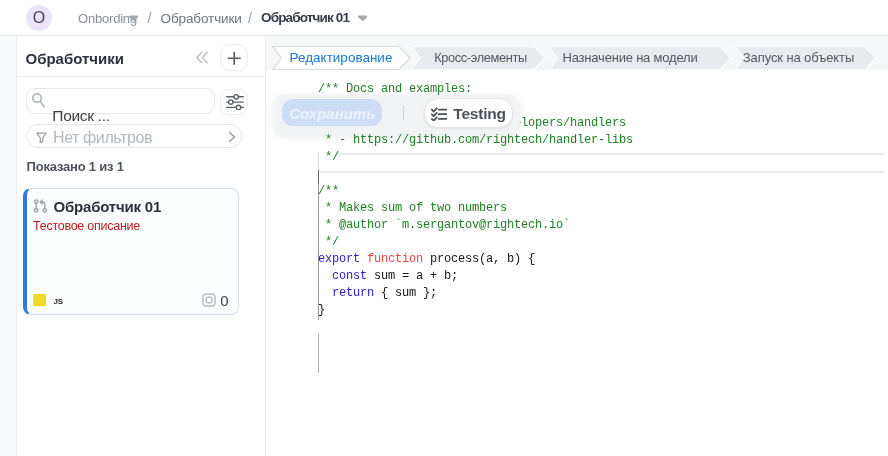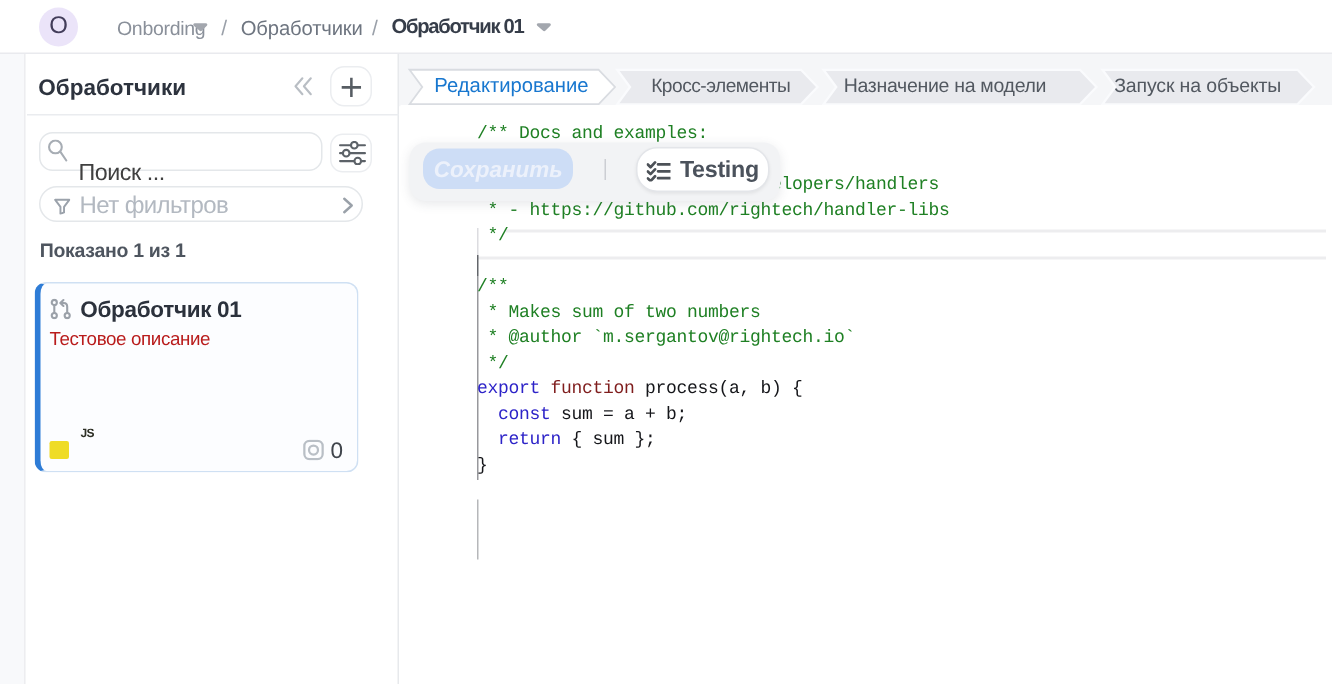--- a/index.html
+++ b/index.html
@@ -69,21 +69,21 @@
 <svg class="abs" style="left:33px;top:199px;" width="15" height="14" viewBox="0 0 15 14" fill="none" stroke="#9ba1a9" stroke-width="1.4" stroke-linecap="round" stroke-linejoin="round">
     <circle cx="3.2" cy="2.6" r="1.7"></circle>
     <circle cx="3.2" cy="11.4" r="1.7"></circle>
     <path d="M3.2 4.3 V9.7"></path>
     <circle cx="11.8" cy="11.4" r="1.7"></circle>
     <path d="M11.8 9.7 V5.5 C11.8 4 11 3 9.5 3 H7.8 M9.3 1 7.2 3 9.3 5"></path>
   </svg>
 <div class="abs" style="left:53.5px;top:198.4px;font-size:15px;letter-spacing:-0.2px;font-weight:bold;color:#2b313c;">Обработчик 01</div>
 <div class="abs" style="left:33px;top:218.6px;font-size:12.5px;letter-spacing:-0.25px;color:#b91c1c;">Тестовое описание</div>
 <div class="abs" style="left:32.6px;top:294px;width:13.2px;height:12.2px;background:#efdc26;border-radius:1.5px;"></div>
-<div class="abs" style="left:33.6px;top:284px;width:12px;text-align:right;font-size:8px;letter-spacing:-0.3px;font-weight:bold;color:#2e3026;padding-left:20px;">JS</div>
+<div class="abs" style="left:33.6px;top:297px;width:12px;text-align:right;font-size:8px;letter-spacing:-0.3px;font-weight:bold;color:#2e3026;padding-left:20px;">JS</div>
 <svg class="abs" style="left:202px;top:292.8px;" width="14" height="14" viewBox="0 0 14 14" fill="none" stroke="#b9bfc6" stroke-width="1.5">
     <rect x="0.9" y="0.9" width="12.2" height="12.2" rx="3.4"></rect>
     <circle cx="7" cy="7" r="3"></circle>
   </svg>
 <div class="abs" style="left:220.3px;top:292.3px;font-size:15px;color:#40454c;">0</div>
 
 <div class="abs" style="left:267px;top:36px;width:621px;height:34px;background:#f5f6f8;"></div>
 <svg class="abs" style="left:266px;top:36px;" width="622" height="35" viewBox="0 0 622 35">
   <rect x="0" y="0" width="622" height="35" fill="#f5f6f8"></rect>
   <polygon points="145.5,10.5 268,10.5 279,22 268,33.5 145.5,33.5 154,22" fill="#e9eaee" stroke="#fafbfd" stroke-width="1.5"></polygon>
@@ -108,21 +108,21 @@
 <pre class="abs" style="left:318px;top:80.8px;font-family:'Liberation Mono',monospace;font-size:12px;line-height:17px;letter-spacing:-0.2px;color:#15161a;"><span style="color:#1f8024">/** Docs and examples:
  * - https://docs.rightech
  * - https://rightech.io/developers/handlers
  * - https://github.com/rightech/handler-libs
  */</span>
 
 <span style="color:#1f8024">/**
  * Makes sum of two numbers
  * @author `m.sergantov@rightech.io`
  */</span>
-<span style="color:#2d23c8">export</span> <span style="color:#7f1d1d">function</span> process(a, b) {
+<span style="color:#2d23c8">export</span> <span style="color:#ef4444">function</span> process(a, b) {
   <span style="color:#2d23c8">const</span> sum = a + b;
   <span style="color:#2d23c8">return</span> { sum };
 }</pre>
 
 <div class="abs" style="left:273.4px;top:94.9px;width:247px;height:38.7px;background:#f2f3f5;border-radius:11px;box-shadow:0 2px 7px rgba(70,80,95,0.13);"></div>
 <div class="abs" style="left:282.3px;top:99.4px;width:99.7px;height:26.7px;background:#cdddf6;border-radius:11px;"></div>
 <div class="abs" style="left:282.3px;top:104.5px;width:99.7px;text-align:center;font-size:15px;font-weight:bold;color:#ecf1fb;font-style:italic;">Сохранить</div>
 <div class="abs" style="left:402.5px;top:105.5px;width:1.4px;height:14px;background:#ccced3;"></div>
 <div class="abs" style="left:423.6px;top:97.9px;width:89.2px;height:29.7px;background:#fff;border:1px solid #e3e5e9;border-radius:14px;box-shadow:0 1px 2.5px rgba(0,0,0,0.07);"></div>
 <svg class="abs" style="left:430.8px;top:105.6px;" width="16.5" height="15" viewBox="0 0 16.5 15" fill="none" stroke="#4c5157" stroke-width="1.8" stroke-linecap="round" stroke-linejoin="round">

